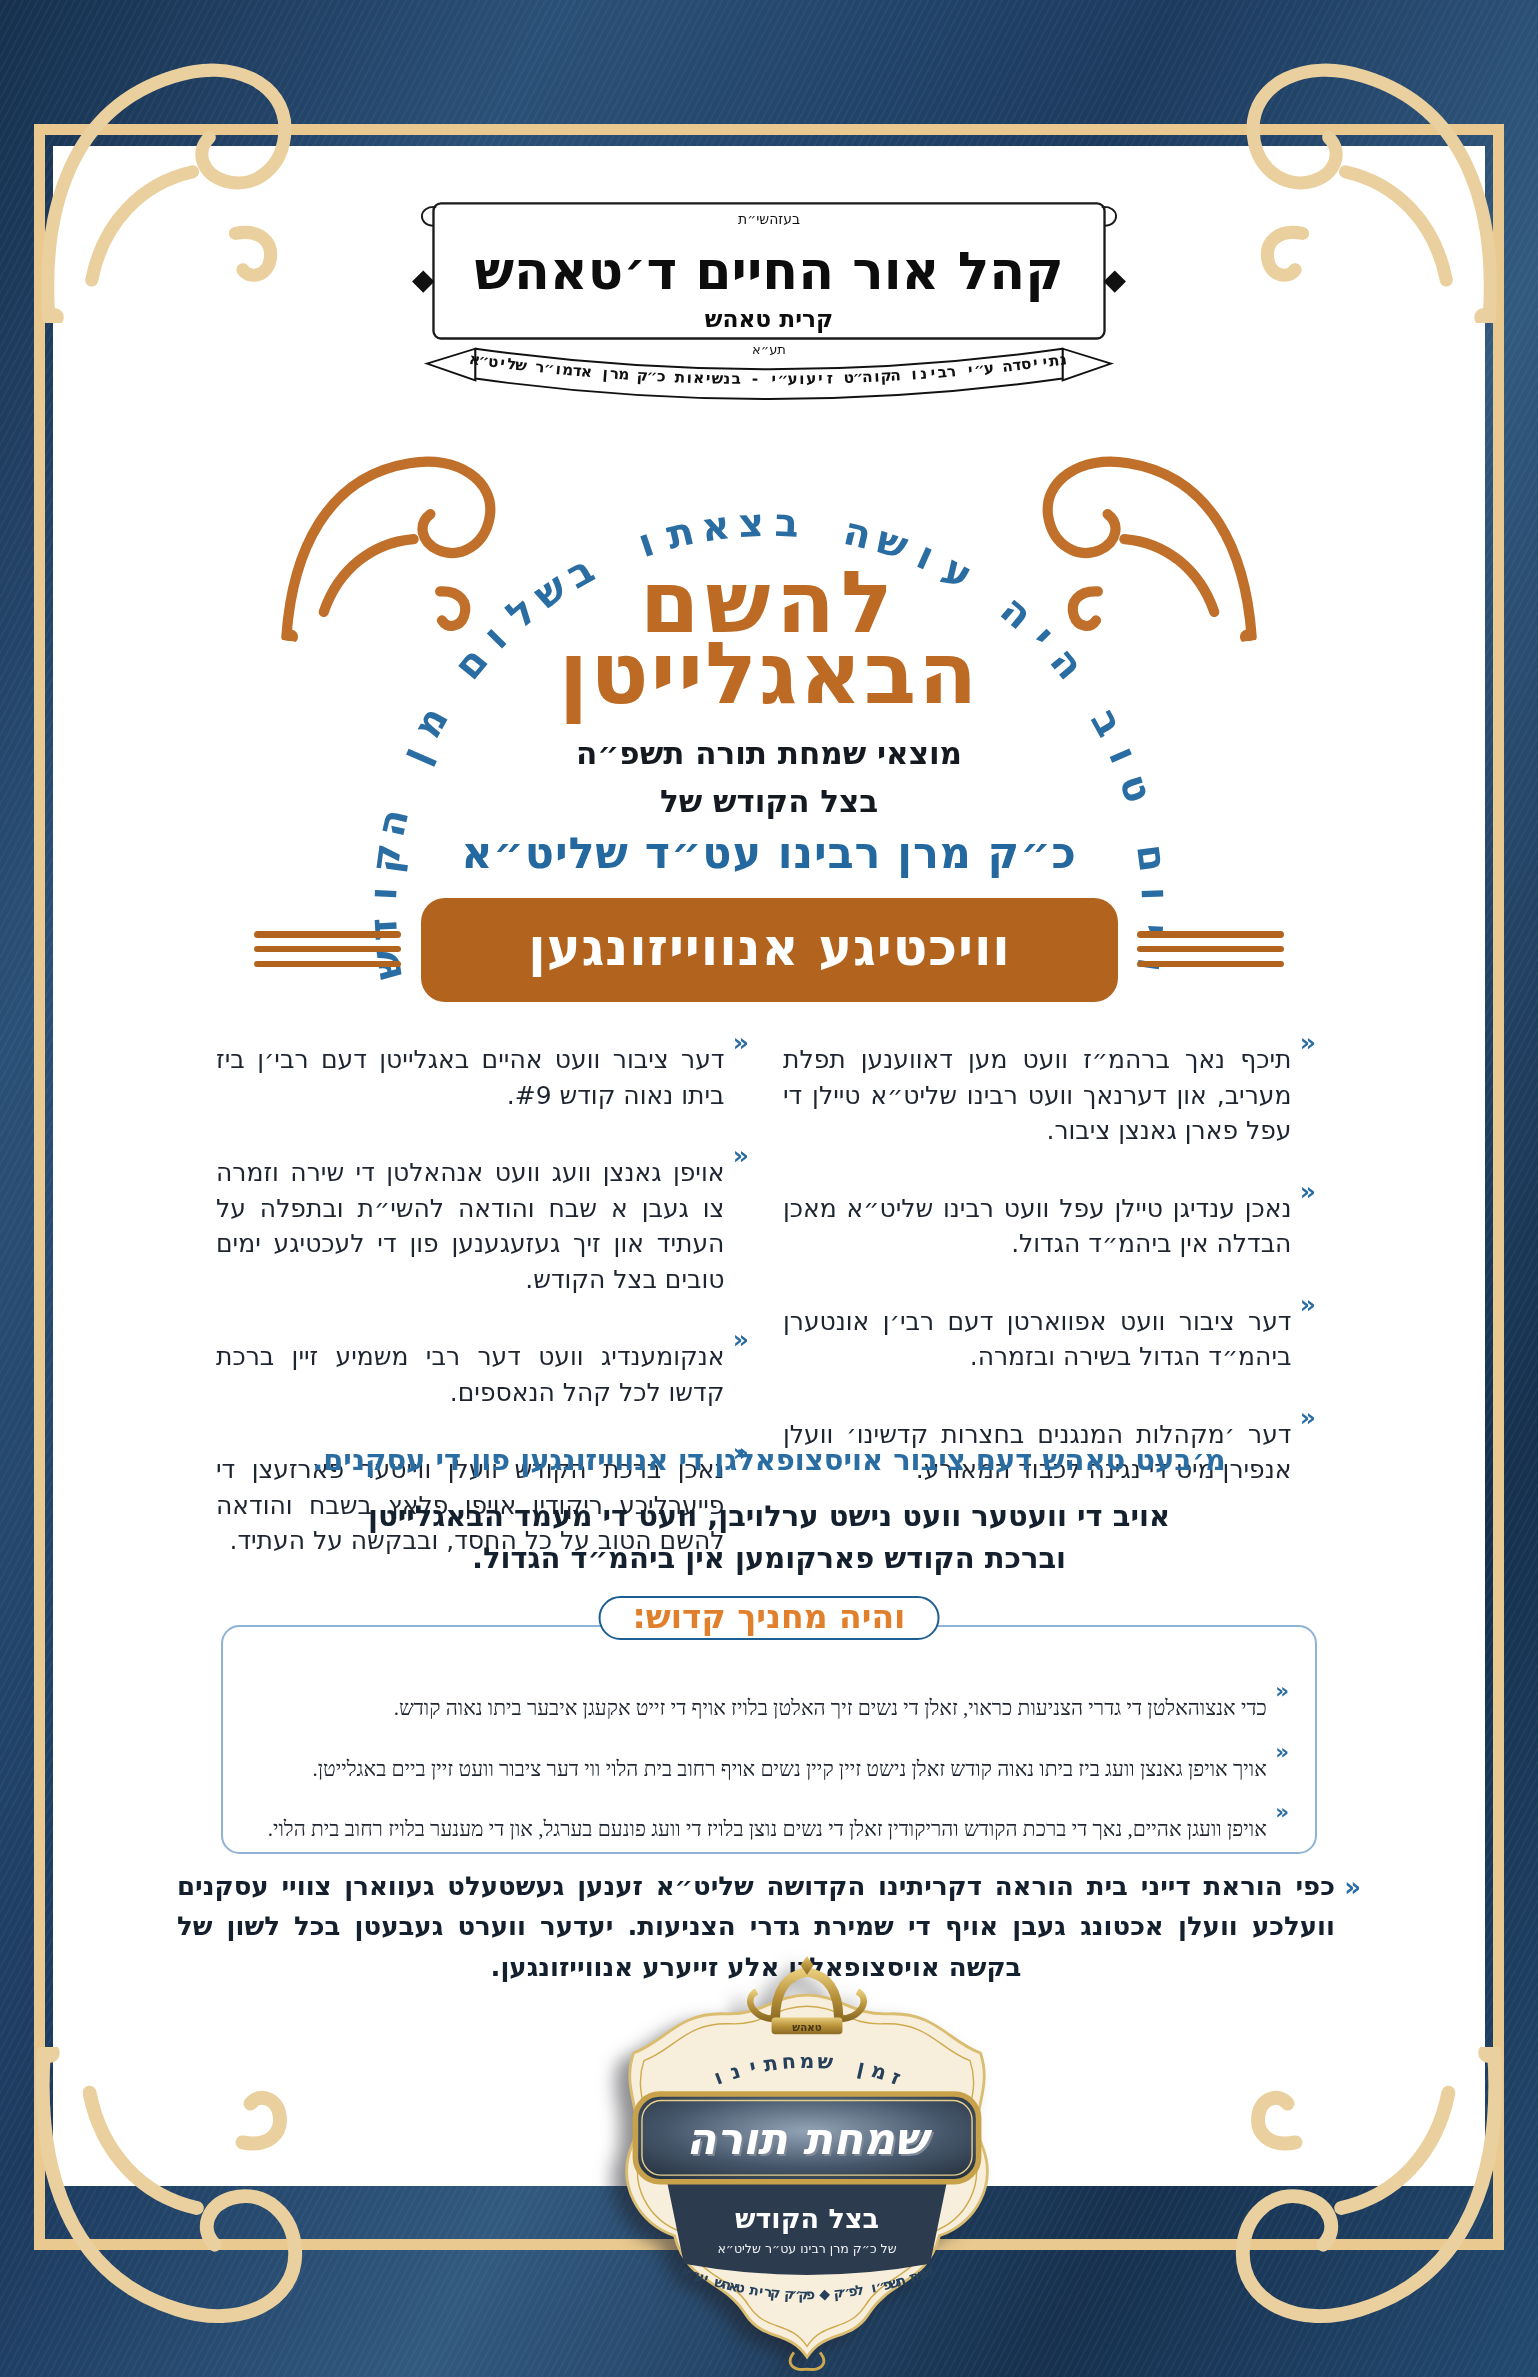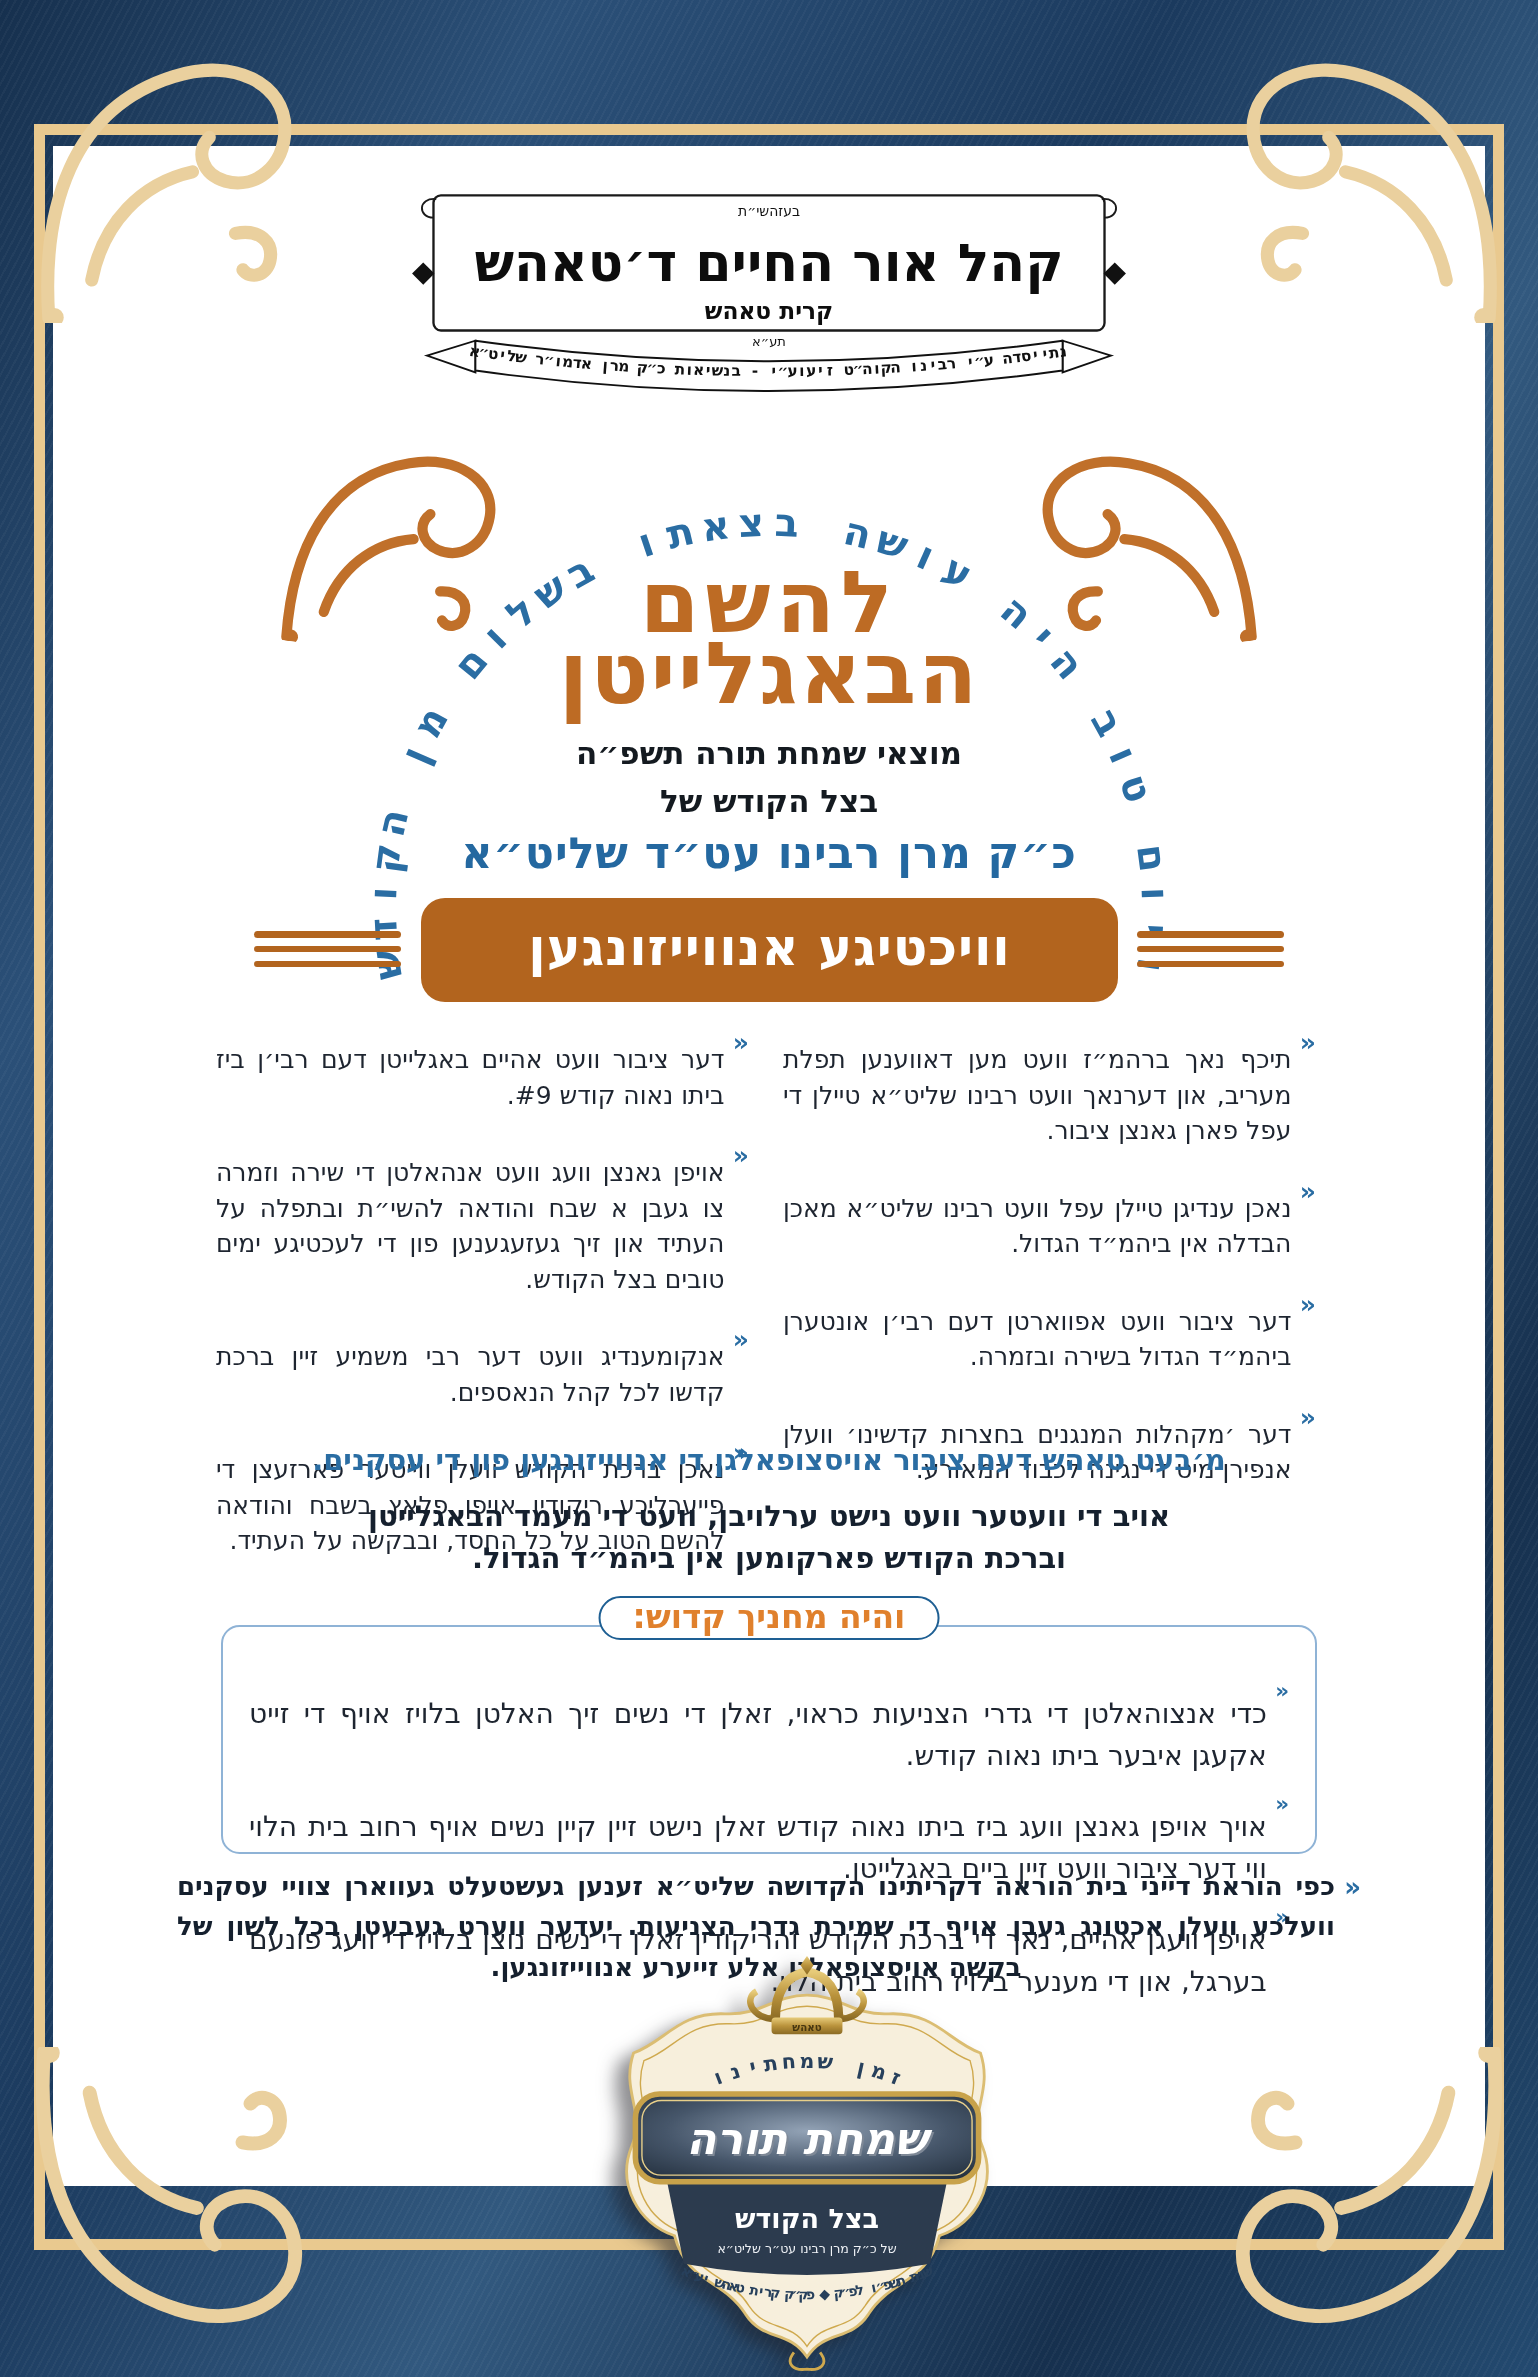--- a/index.html
+++ b/index.html
@@ -14,21 +14,21 @@
   .pinstripe{position:absolute;left:34px;right:34px;top:124px;bottom:127px;border:11.2px solid #e9c98f;}
   .panel{position:absolute;left:53px;right:53px;top:146px;bottom:191px;background:#ffffff;}
   .corner{position:absolute;color:#ead09e;}
   .corner svg{display:block;}
   .corner.tr{transform:scaleX(-1);}
   .corner.bl{transform:scaleY(-1);}
   .corner.br{transform:scale(-1,-1);}
   .inner-flourish{position:absolute;color:#c0702a;}
   .inner-flourish.right{transform:scaleX(-1);}
 
-  .masthead{position:absolute;left:410px;top:186px;width:718px;height:233px;}
+  .masthead{position:absolute;left:410px;top:194px;width:718px;height:233px;}
   .masthead svg{display:block;}
   svg text{font-family:"DejaVu Sans",sans-serif;}
 
   .arc-main{position:absolute;left:368px;top:424px;width:802px;height:653px;}
 
   .title-word{position:absolute;left:0;right:0;text-align:center;color:#bd6b24;font-weight:bold;}
   .title-word.w1{top:552px;font-size:86px;letter-spacing:5.6px;}
   .title-word.w2{top:623px;font-size:86px;letter-spacing:1.9px;}
   .date-line{position:absolute;left:0;right:0;top:735px;text-align:center;color:#141a20;font-size:31px;font-weight:bold;}
   .under-title{position:absolute;left:0;right:0;top:783px;text-align:center;color:#141a20;font-size:31px;font-weight:bold;}
@@ -51,21 +51,21 @@
   .appeal{position:absolute;left:0;right:0;top:1443px;text-align:center;color:#2a6da3;font-size:29px;font-weight:bold;}
   .weather{position:absolute;left:331px;right:331px;top:1495px;text-align:center;color:#15202e;font-size:29px;font-weight:bold;line-height:1.45;}
 
   .holiness-box{position:absolute;left:221px;right:221px;top:1625px;height:229px;border:2.8px solid #8fb3d6;border-radius:18.6px;background:#fff;}
   .pill{position:absolute;left:50%;top:-31px;transform:translateX(-50%);min-width:317px;height:44px;background:#fff;
         border:2.8px solid #1e5f93;border-radius:32px;display:flex;align-items:center;justify-content:center;padding:0 32px;}
   .pill-label{color:#e0802c;font-size:33px;font-weight:bold;white-space:nowrap;padding-bottom:3.7px;}
   .box-items{position:absolute;left:26px;right:26px;top:48px;}
   .box-items .bullet{margin-bottom:11.2px;}
   .box-items .bullet .marker{font-size:21.4px;}
-  .box-items .bullet .btext{font-size:28px;line-height:1.5;}
+  .box-items .bullet .btext{font-size:21px;line-height:1.5;font-family:Liberation Serif, serif;}
 
   .oversight{position:absolute;right:177px;left:177px;top:1866px;display:flex;direction:rtl;align-items:flex-start;}
   .oversight .marker{color:#2a6da3;font-weight:bold;font-size:26px;line-height:1.5;margin-left:9.3px;transform:translateY(1.9px);}
   .oversight .btext{flex:1;color:#15202e;font-size:26px;font-weight:bold;line-height:1.55;text-align:justify;text-align-last:center;}
 
   .badge{position:absolute;left:611px;top:1956px;width:392px;height:415px;filter:drop-shadow(-13px 9.3px 8.4px rgba(30,30,35,.5));}
 </style>
 </head>
 <body>
 

